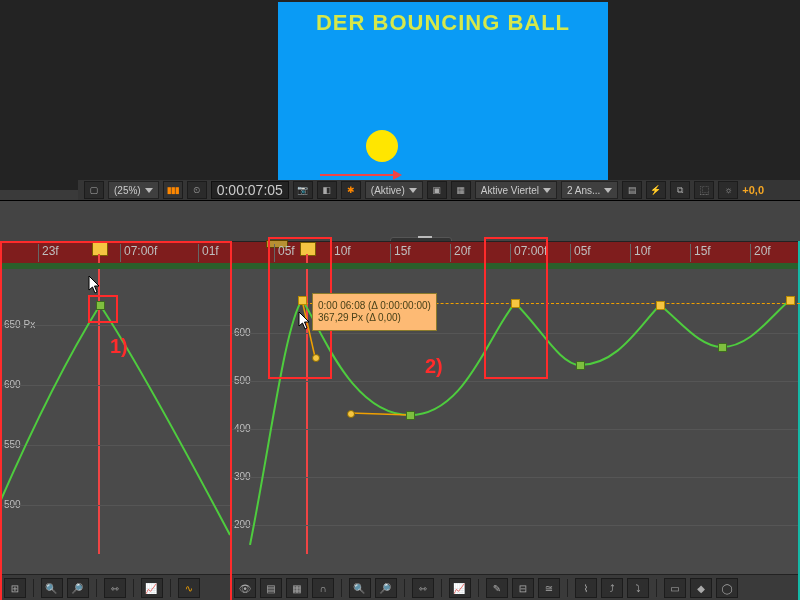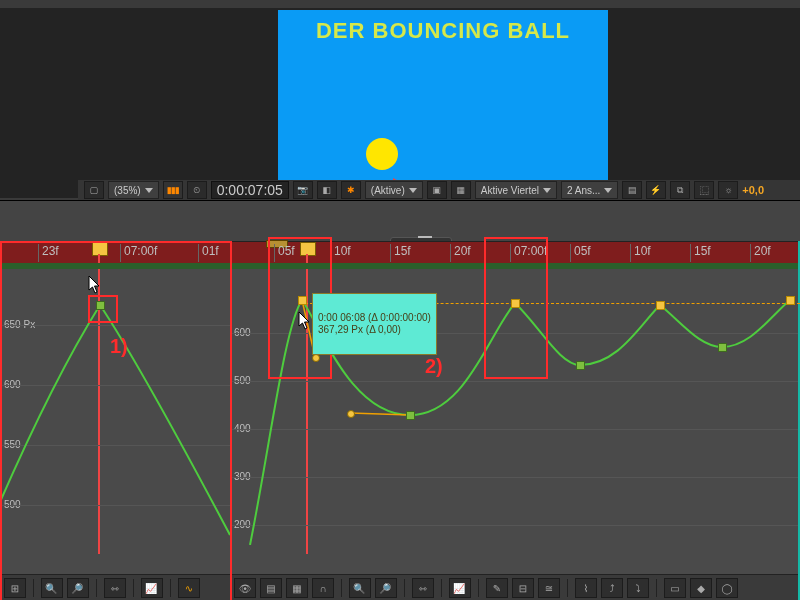--- a/index.html
+++ b/index.html
@@ -1,18 +1,18 @@
 <!DOCTYPE html>
 <html><head>
 <meta charset="utf-8">
 <style>
   html,body{margin:0;padding:0;width:800px;height:600px;background:#2e2e2e;font-family:Arial,Helvetica,sans-serif;overflow:hidden;color:#ccc;font-size:11px;}
   
   .preview-wrap{position:relative;width:800px;height:200px;background:#3a3a3a;}
-  .preview-inner{position:absolute;left:0;top:0;right:0;height:190px;background:#232323;margin-top:8px;}
+  .preview-inner{position:absolute;left:0;top:0;right:0;height:190px;background:#232323;}
   .canvas{position:absolute;left:278px;top:2px;width:330px;height:185px;background:#0a9bf5;}
   .title-txt{position:absolute;left:0;right:0;top:8px;text-align:center;font-family:"Arial Narrow",Arial;font-weight:600;letter-spacing:1px;font-size:22px;color:#d6e84a;}
   .ball{position:absolute;left:88px;top:128px;width:32px;height:32px;border-radius:50%;background:#ffe600;}
   .arrow{position:absolute;left:42px;top:168px;}
   .arrow-line{position:absolute;width:75px;height:2px;background:#f04444;top:4px;}
   .arrow-head{position:absolute;left:73px;top:0;width:0;height:0;border-top:5px solid transparent;border-bottom:5px solid transparent;border-left:9px solid #f04444;}
   
   .prev-toolbar{position:absolute;left:78px;right:0;bottom:0;height:20px;background:#353535;display:flex;align-items:center;gap:4px;padding-left:6px;}
   .tb-btn{width:18px;height:16px;background:#2b2b2b;border:1px solid #1c1c1c;display:inline-flex;align-items:center;justify-content:center;color:#aaa;font-size:9px;}
   .tb-field{height:16px;background:#232323;border:1px solid #111;color:#ccc;font-size:14px;display:inline-flex;align-items:center;padding:0 5px;}
@@ -39,21 +39,21 @@
   .graph{position:relative;height:280px;}
   .v-label{position:absolute;left:4px;font-size:10px;color:#bfbfbf;}
   .grid-h{position:absolute;left:0;right:0;height:1px;background:#565656;}
   .red-box{position:absolute;border:2px solid #ff2b2b;}
   .red-num{position:absolute;color:#ff2b2b;font-size:20px;font-weight:600;}
   svg.curve{position:absolute;left:0;top:0;}
   .kf{position:absolute;width:7px;height:7px;border:1px solid #b88a00;background:#f5c542;transform:translate(-4px,-4px);}
   .kf.sq{background:#7fbf3f;border-color:#3e6a1e;}
   .hline{position:absolute;height:1px;border-top:1px dashed #f0a000;}
   .handle-dot{position:absolute;width:6px;height:6px;border-radius:50%;background:#f5c542;border:1px solid #8a6a00;transform:translate(-3px,-3px);}
-  .tip{position:absolute;background:#5eead4;border:1px solid #8a7a2a;font-size:10px;color:#474018;padding:18px 5px;line-height:12px;white-space:nowrap;}
+  .tip{position:absolute;background:#fdba74;border:1px solid #8a7a2a;font-size:10px;color:#474018;padding:6px 5px;line-height:12px;white-space:nowrap;}
   .cursor{position:absolute;width:14px;height:20px;pointer-events:none;}
   .cursor svg{width:14px;height:20px;}
   
   .btm-bar{position:absolute;left:0;right:0;bottom:0;height:26px;background:#3a3a3a;border-top:1px solid #222;display:flex;align-items:center;padding:0 4px;gap:4px;}
   .ico{width:20px;height:18px;background:#2e2e2e;border:1px solid #1c1c1c;display:inline-flex;align-items:center;justify-content:center;color:#aaa;font-size:10px;}
   .sep{width:1px;height:18px;background:#222;margin:0 3px;}
 </style>
 </head>
 <body>
 
@@ -64,21 +64,21 @@
       <div class="ball"></div>
       <div class="arrow">
         <div class="arrow-line"></div>
           <div class="arrow-head"></div>
       </div>
     </div>
   </div>
   <div class="prev-toolbar">
     <span class="tb-btn">▢</span>
     <span class="tb-drop">
-        <span>(35%)</span>
+        <span>(25%)</span>
         <span class="tri"></span>
       </span>
     <span class="tb-btn" style="background:#333;letter-spacing:-1px;color:#f80;">▮▮▮</span>
     <span class="tb-btn">⏲</span>
     <span class="tb-field">0:00:07:05</span>
     <span class="tb-btn" style="color:#ddd;">📷</span>
     <span class="tb-btn">◧</span>
     <span class="tb-btn" style="color:#f80;">✱</span>
     <span class="tb-drop">
         <span>(Aktive)</span>

